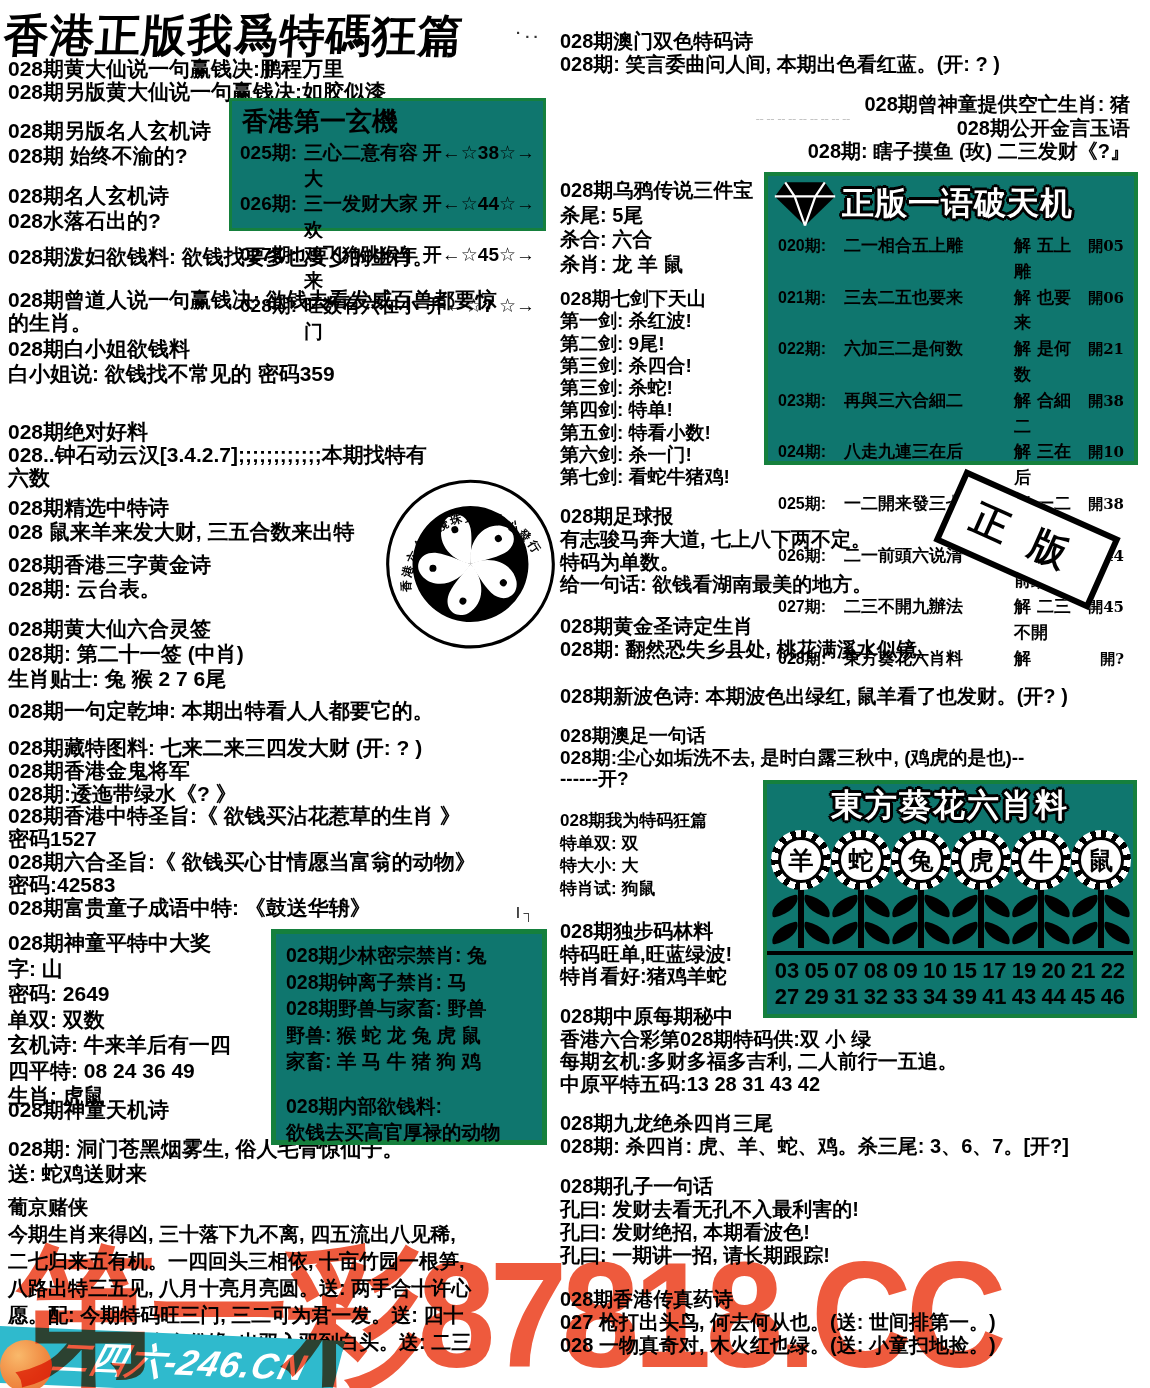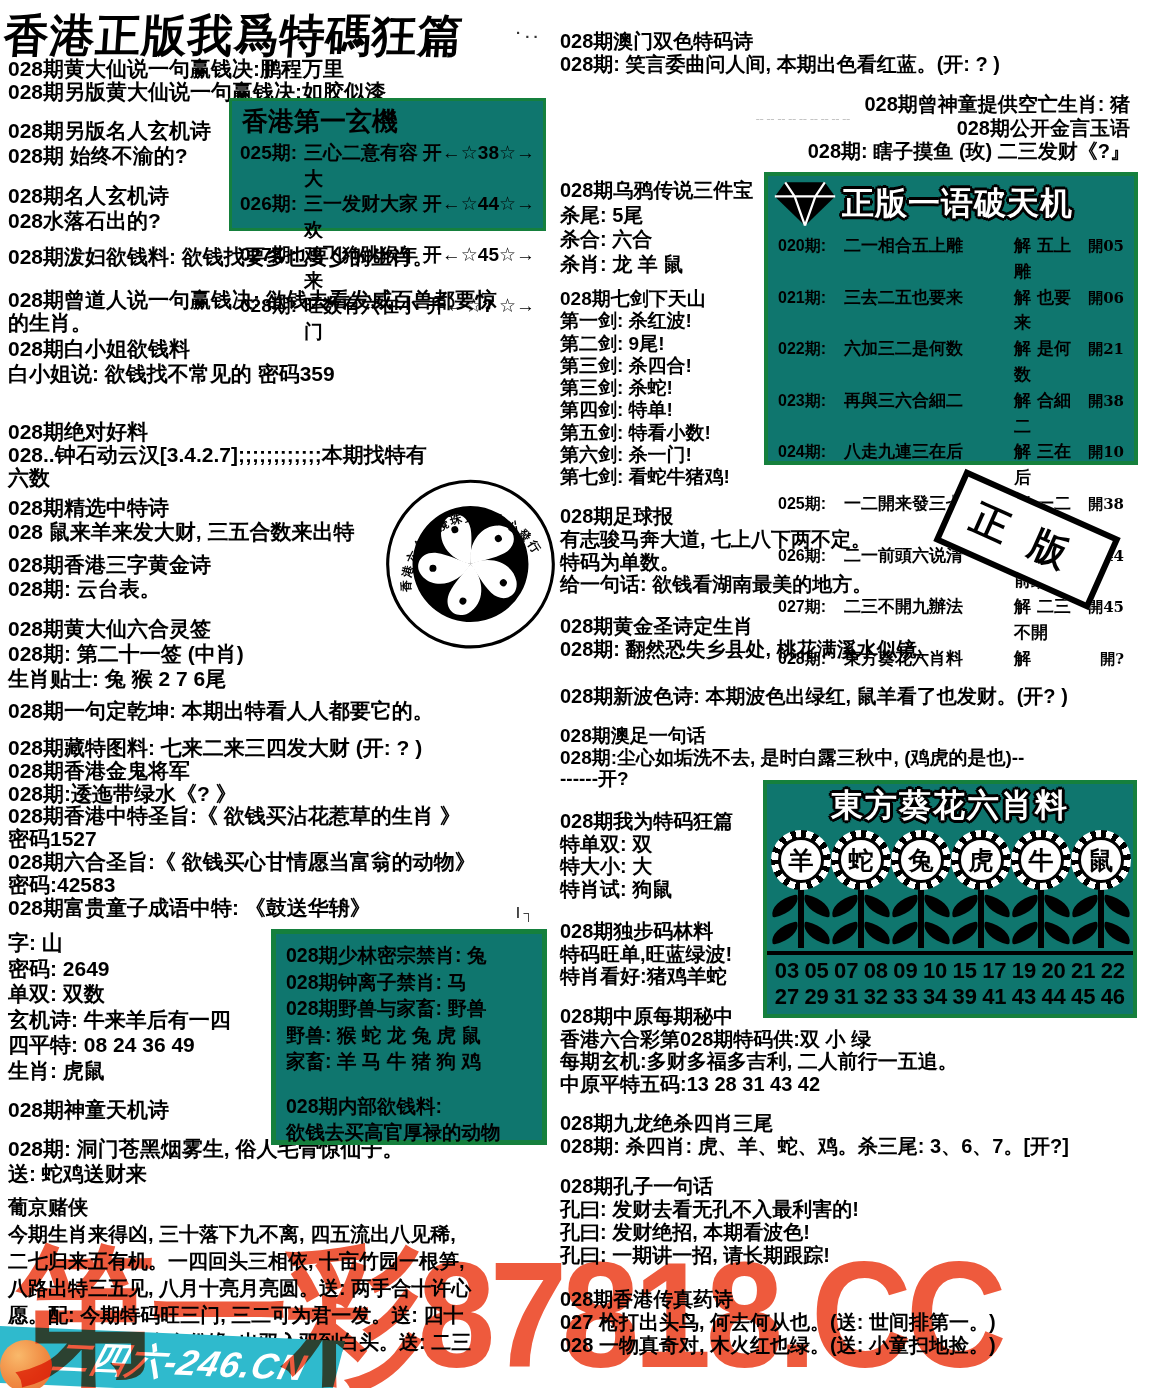--- a/index.html
+++ b/index.html
@@ -47,21 +47,21 @@
   #B1{left:560px;top:30px;font-size:20px;line-height:23px;width:570px;}
   #B2{left:560px;top:93px;font-size:20px;line-height:23.5px;width:570px;text-align:right;}
   #SMUDGE{left:756px;top:112px;font-size:13px;color:#c4c4c4;letter-spacing:3px;}
   #CORNER{left:516px;top:905px;font-size:14px;color:#444;}
   #B3{left:560px;top:178px;font-size:20px;line-height:24.5px;width:230px;}
   #B4{left:560px;top:288px;font-size:19px;line-height:22.3px;width:240px;}
   #B5{left:560px;top:505px;font-size:20px;line-height:22.8px;width:420px;}
   #B6{left:560px;top:615px;font-size:20px;line-height:23px;width:430px;}
   #B7{left:560px;top:683px;font-size:20px;width:590px;}
   #B8{left:560px;top:725px;font-size:19px;line-height:21.5px;width:510px;}
-  #B9{left:560px;top:810px;font-size:20px;line-height:22.5px;width:210px;}
+  #B9{left:560px;top:810px;font-size:17px;line-height:22.5px;width:210px;}
   #B10{left:560px;top:920px;font-size:20px;line-height:22.5px;width:210px;}
   #B11{left:560px;top:1005px;font-size:20px;line-height:22.5px;width:570px;}
   #B12{left:560px;top:1112px;font-size:20px;line-height:22.5px;width:620px;}
   #B13{left:560px;top:1175px;font-size:20px;line-height:23px;width:450px;}
   #B14{left:560px;top:1288px;font-size:20px;line-height:23px;width:600px;}
   
   #BX3{left:764px;top:172px;width:374px;height:293px;border-width:4px;}
   #BX3 .hdr{display:flex;align-items:center;padding:3px 4px 0;}
   #BX3 .ptitle{font-size:32px;letter-spacing:1px;margin-left:4px;white-space:nowrap;}
   #BX3 .rows{padding:4px 10px 0;}
@@ -156,20 +156,21 @@
     <div class="ln">028期藏特图料: 七来二来三四发大财 (开: ? )</div>
       <div class="ln">028期香港金鬼将军</div>
       <div class="ln">028期:逶迤带绿水《? 》</div>
       <div class="ln">028期香港中特圣旨:《 欲钱买沾花惹草的生肖 》</div>
       <div class="ln">密码1527</div>
       <div class="ln">028期六合圣旨:《 欲钱买心甘情愿当富翁的动物》</div>
       <div class="ln">密码:42583</div>
       <div class="ln">028期富贵童子成语中特: 《鼓送华辀》</div>
   </div>
   <div class="blk" id="A14">
+    <div class="ln">028期神童平特中大奖</div>
       <div class="ln">字: 山</div>
       <div class="ln">密码: 2649</div>
       <div class="ln">单双: 双数</div>
       <div class="ln">玄机诗: 牛来羊后有一四</div>
       <div class="ln">四平特: 08 24 36 49</div>
       <div class="ln">生肖: 虎鼠</div>
   </div>
   <div class="blk" id="A15">
     <div class="ln">028期神童天机诗</div>
   </div>

